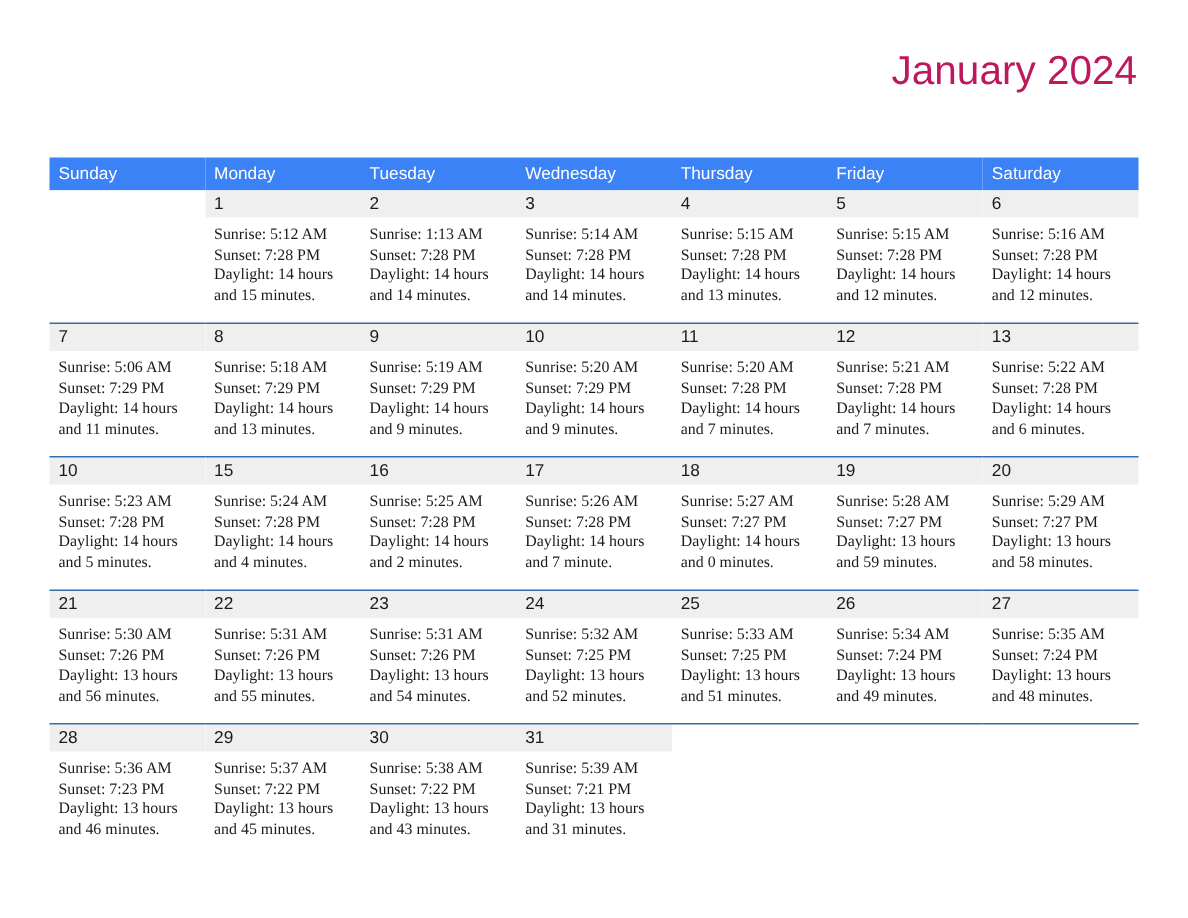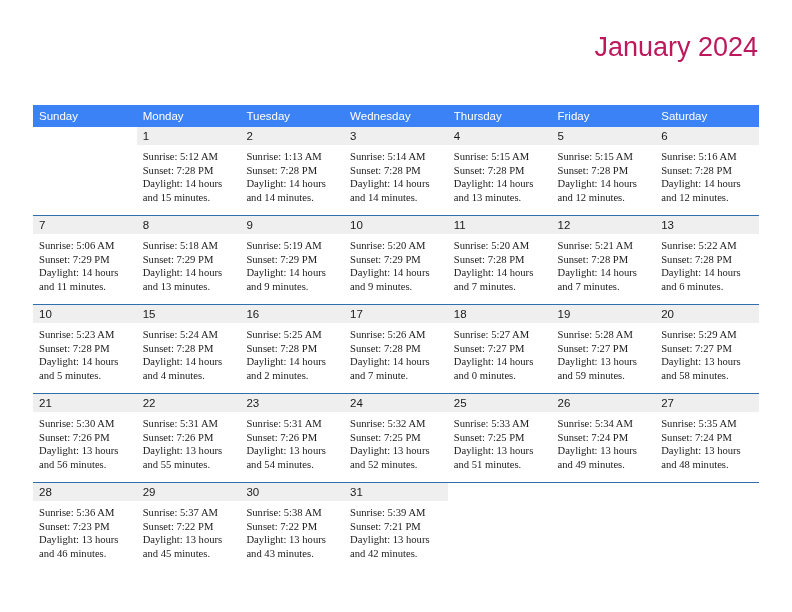--- a/index.html
+++ b/index.html
@@ -523,21 +523,21 @@
               </div>
             </div>
           </td>
           <td>
             <div class="cell">
               <div class="daynum-band">31</div>
               <div class="info">
                 <div>Sunrise: 5:39 AM</div>
                 <div>Sunset: 7:21 PM</div>
                 <div>Daylight: 13 hours</div>
-                <div>and 42 minutes.</div>
+                <div>and 31 minutes.</div>
               </div>
             </div>
           </td>
           <td>
             <div class="cell">
               <div class="daynum-band empty"></div>
             </div>
           </td>
           <td>
             <div class="cell">

